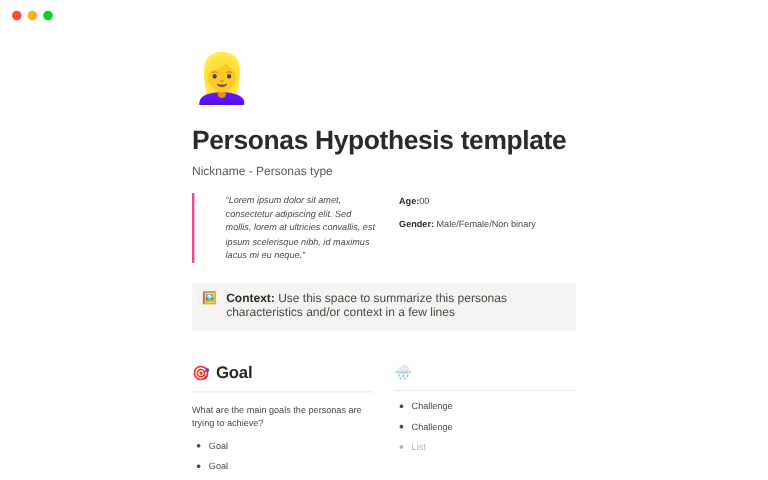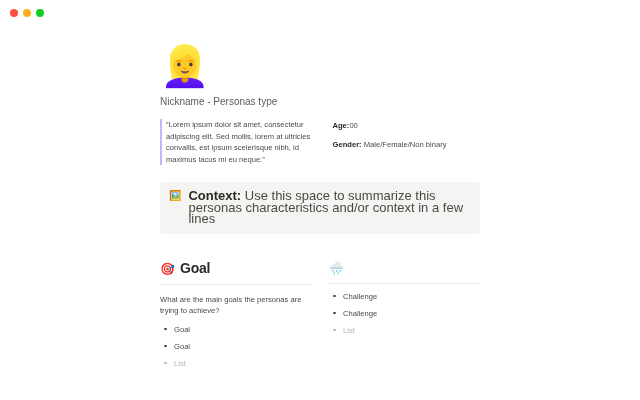--- a/index.html
+++ b/index.html
@@ -71,22 +71,23 @@
   }
 
   
   .twocol {
     display: flex;
     margin-top: 11px;
     gap: 18px;
   }
   .col-quote {
     width: 155px;
-    border-left: 2px solid #c4b5fd;
-    padding-left: 4px;
+    border-left: 2px solid #ec4899;
+    padding-left: 26px;
+    font-style: italic;
   }
   .quote-text {
     font-size: 7.6px;
     line-height: 11.6px;
     color: #4a4946;
   }
   .col-demo { width: 148px; padding-top: 1px; }
   .demo-line {
     font-size: 7.6px;
     line-height: 11.5px;
@@ -105,21 +106,21 @@
     display: flex;
     gap: 7px;
     align-items: flex-start;
   }
   .callout-icon {
     font-size: 10px;
     line-height: 12px;
     flex: 0 0 auto;
   }
   .callout-text {
-    font-size: 13px;
+    font-size: 10px;
     line-height: 11.5px;
     color: #4a4946;
   }
   .callout-text .strong { font-weight: bold; color: #2b2a27; }
 
   
   .sections {
     display: flex;
     margin-top: 26px;
     gap: 18px;
@@ -185,20 +186,21 @@
     <span class="dot yellow"></span>
     <span class="dot green"></span>
   </div>
 </div>
 
 <div class="page">
   <div class="content">
 
     <div class="avatar">👱‍♀️</div>
 
+    <h1 class="title">Personas Hypothesis template</h1>
 
     <div class="subtitle">Nickname - Personas type</div>
 
     <div class="twocol">
       <div class="col-quote">
         <div class="quote-text">“Lorem ipsum dolor sit amet, consectetur adipiscing elit. Sed mollis, lorem at ultricies convallis, est ipsum scelerisque nibh, id maximus lacus mi eu neque.”</div>
       </div>
       <div class="col-demo">
         <div class="demo-line">
           <span class="demo-label">Age:</span><span>00</span>

